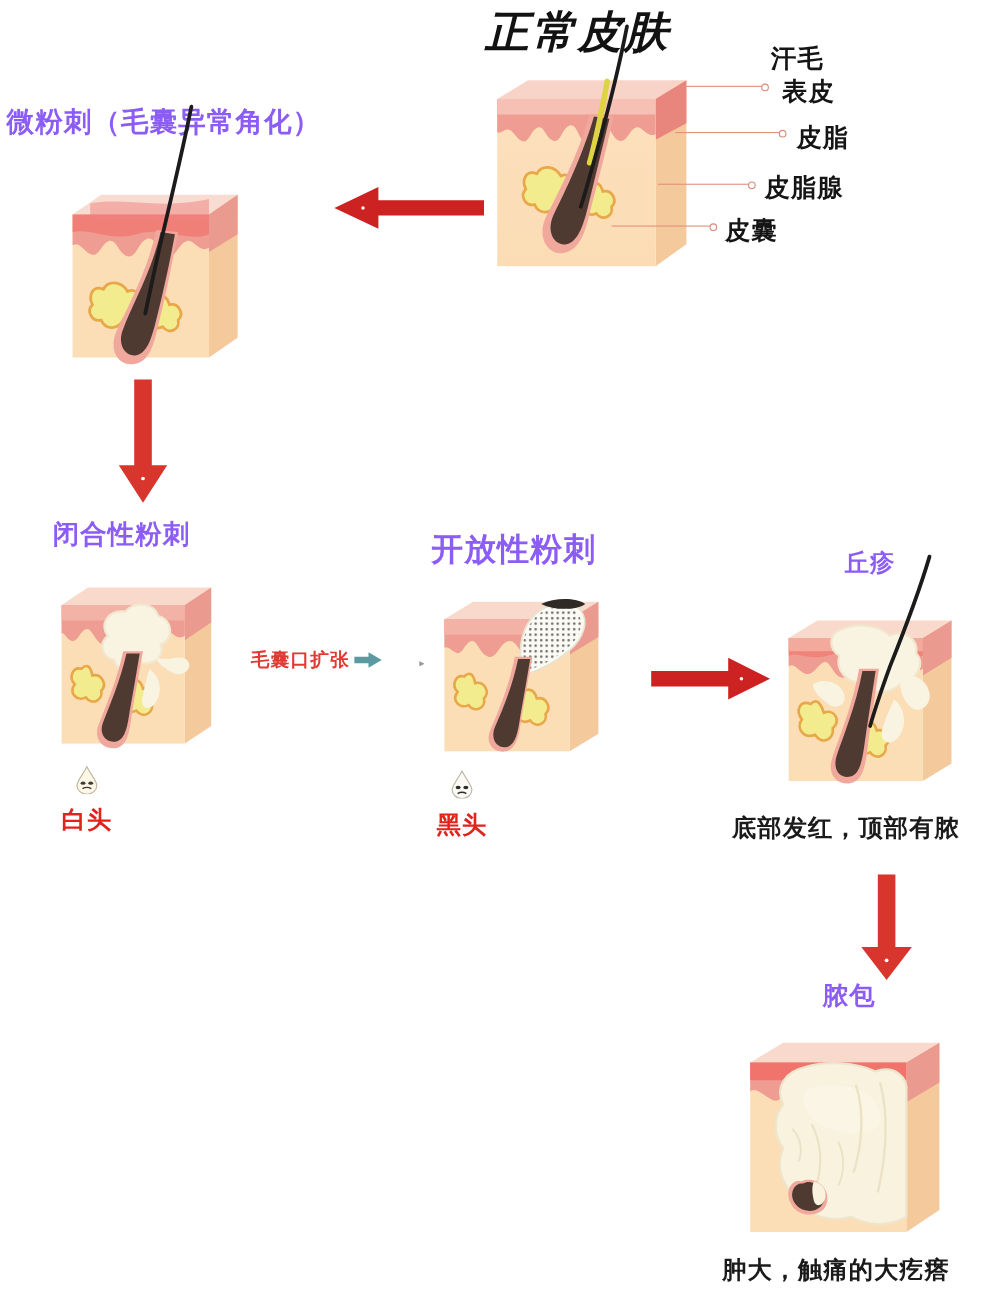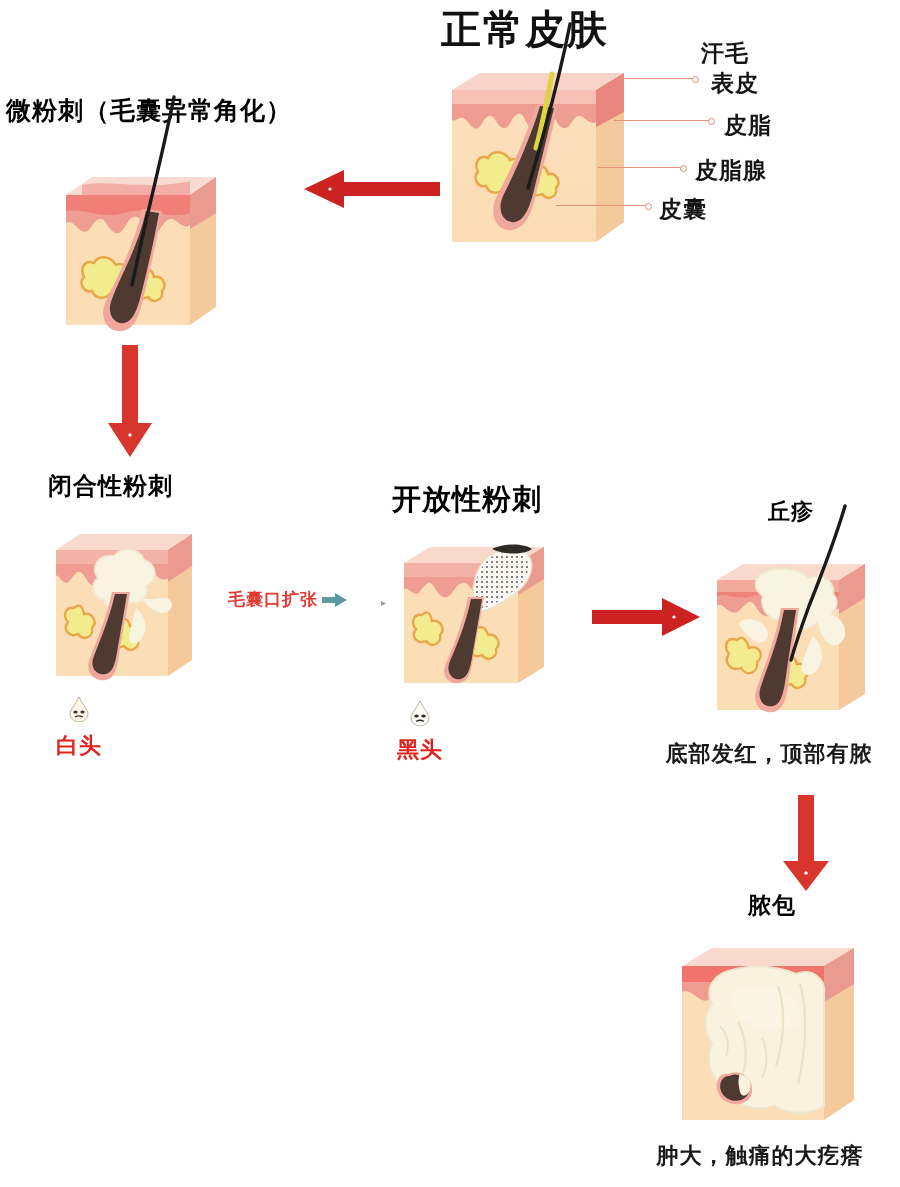--- a/index.html
+++ b/index.html
@@ -7,21 +7,21 @@
     width:900px;height:1187px;position:relative;overflow:hidden;
     font-family:"DejaVu Sans","Liberation Sans",sans-serif;
     background:#ffffff;
   }
   .abs{position:absolute;}
   .ttl-black{
     font-weight:bold;color:#121212;letter-spacing:2px;
     font-family:"DejaVu Sans","Liberation Sans",sans-serif;
   }
   .ttl-red{
-    font-weight:bold;color:#000000;letter-spacing:1px;
+    font-weight:bold;color:#8b5cf6;letter-spacing:1px;
     font-family:"DejaVu Sans","Liberation Sans",sans-serif;
   }
   .cap{
     font-weight:bold;color:#1a1a1a;letter-spacing:1px;text-align:center;
     line-height:1.25;
   }
   .lbl{
     font-weight:bold;color:#151515;font-size:23px;letter-spacing:1px;
     white-space:nowrap;
   }
@@ -40,21 +40,21 @@
     font-weight:bold;color:#e03a32;font-size:17px;letter-spacing:1px;
     white-space:nowrap;
     font-family:Liberation Serif, serif;
   }
   .emoji-wrap{display:flex;align-items:center;gap:9px;flex-direction:column;}
   .head-red{font-weight:bold;color:#e0231c;font-size:22px;letter-spacing:1px;}
 </style>
 </head>
 <body>
 
-<div class="abs ttl-black" style="left:441px;top:2px;font-size:40px;">正常皮肤</div>
+<div class="abs ttl-black" style="left:441px;top:2px;font-size:40px;font-style:italic;">正常皮肤</div>
 
 <div class="block" style="left:448px;top:70px;width:180px;height:180px;">
   <svg width="180" height="180" viewBox="0 0 180 180">
     <defs>
       <linearGradient id="g_derm" x1="0" y1="0" x2="0" y2="1">
         <stop offset="0%" stop-color="#fce0bd"></stop>
           <stop offset="100%" stop-color="#fbdcb4"></stop>
       </linearGradient>
     </defs>
 

